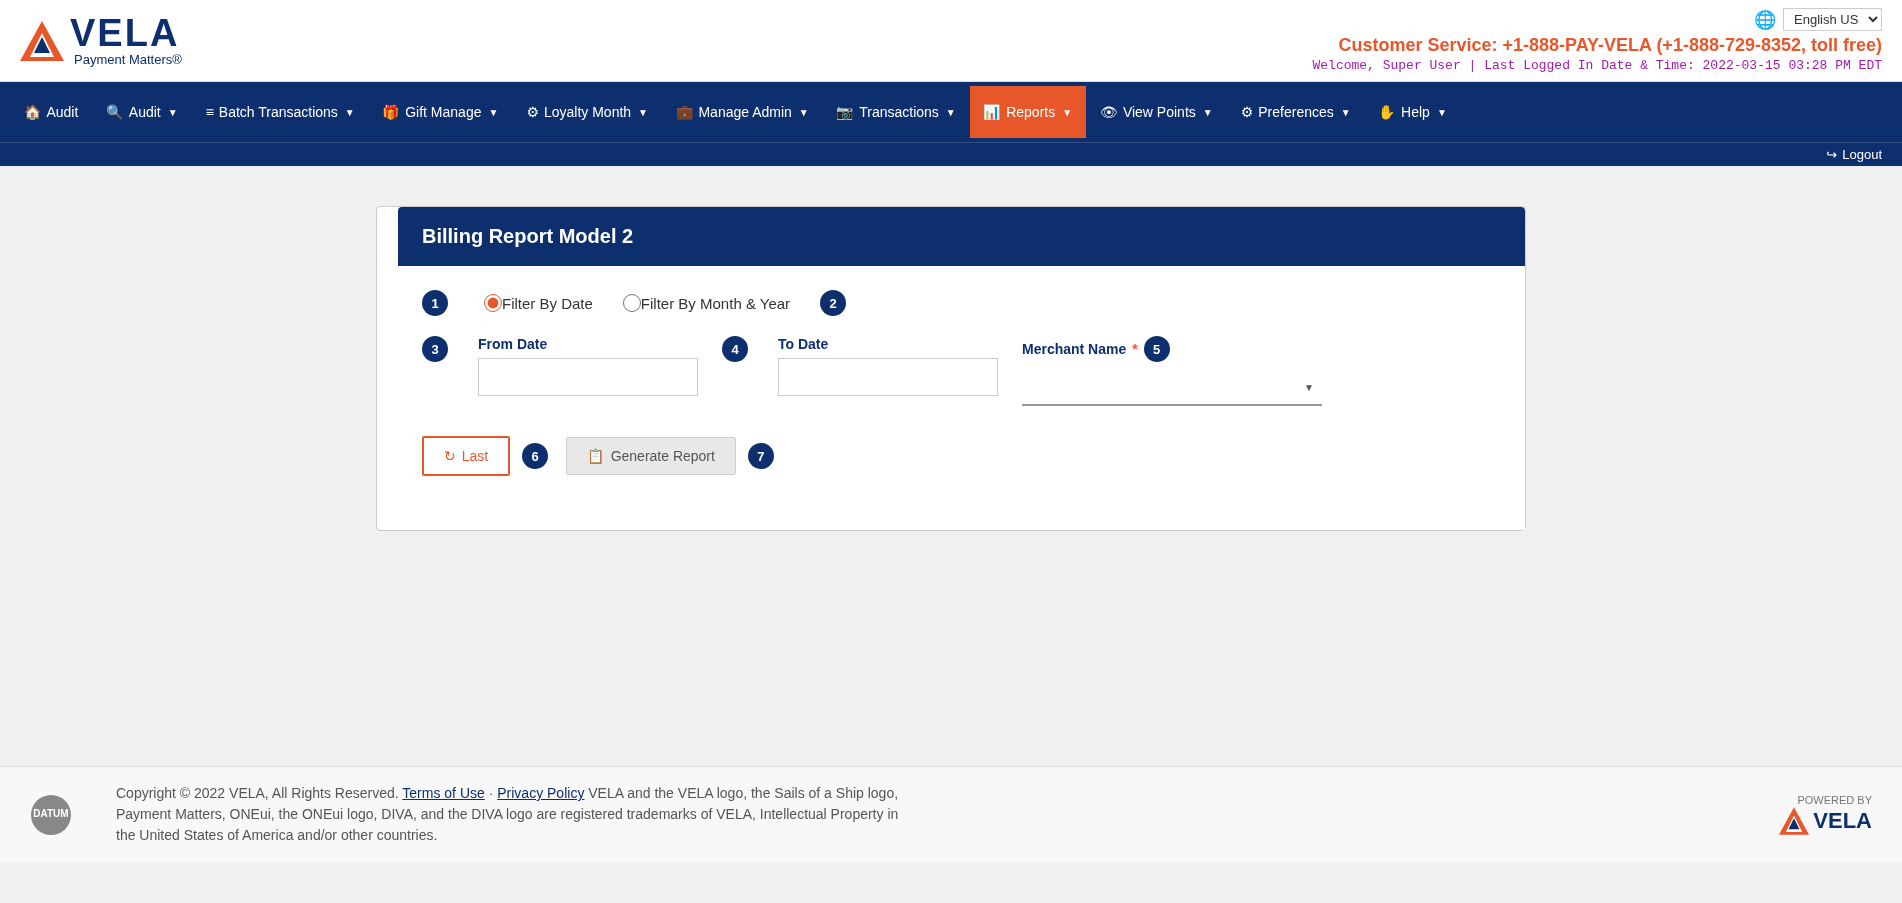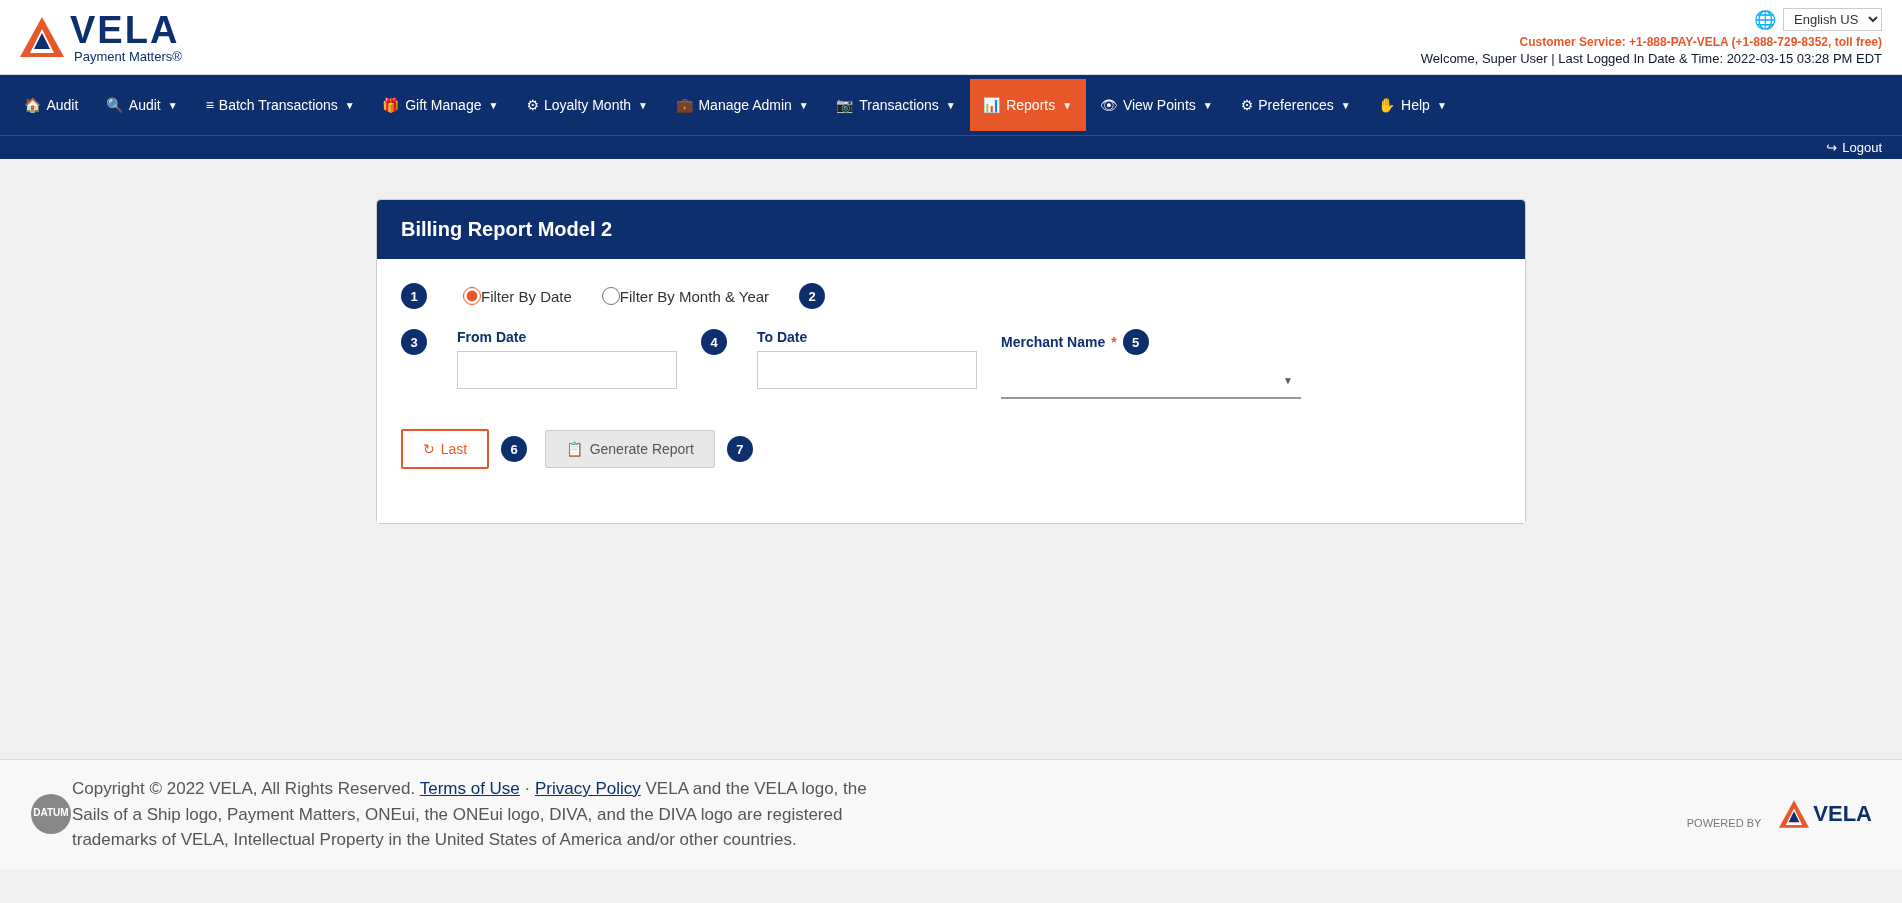--- a/index.html
+++ b/index.html
@@ -12,22 +12,22 @@
       align-items: center;
       justify-content: space-between;
       padding: 8px 20px;
       border-bottom: 1px solid #ddd;
     }
     .logo-area { display: flex; align-items: flex-end; gap: 4px; }
     .logo-vela { display: flex; align-items: center; gap: 6px; }
     .logo-text { font-size: 38px; font-weight: 900; color: #0d2f6e; letter-spacing: 2px; line-height: 1; }
     .logo-sub { font-size: 13px; color: #0d2f6e; margin-left: 4px; }
     .top-right { text-align: right; }
-    .customer-service { color: #e8572a; font-weight: bold; font-size: 12px; }
-    .welcome-text { color: #0f172a; font-size: 13px; margin-top: 2px; }
+    .customer-service { color: #e8572a; font-weight: bold; font-size: 18px; }
+    .welcome-text { color: #a21caf; font-size: 13px; margin-top: 2px; font-family: Liberation Mono, monospace; }
     .lang-select-wrap { display: flex; align-items: center; gap: 6px; margin-bottom: 4px; justify-content: flex-end; }
     .globe-icon { color: #0d2f6e; font-size: 18px; }
     .lang-select {
       border: 1px solid #ccc;
       padding: 2px 6px;
       font-size: 13px;
       color: #333;
       background: #fff;
       cursor: pointer;
     }
@@ -78,20 +78,21 @@
       background: #f0f0f0;
       min-height: 600px;
     }
 
     .report-card {
       background: #fff;
       border: 1px solid #ccc;
       border-radius: 4px;
       max-width: 1150px;
       margin: 0 auto;
+      padding-left: 21px;
     }
     .report-card-header {
       background: #0d2f6e;
       color: #fff;
       padding: 18px 24px;
       font-size: 20px;
       font-weight: bold;
       border-radius: 4px 4px 0 0;
     }
     .report-card-body {
@@ -217,23 +218,23 @@
     
     .footer {
       background: #f8f8f8;
       border-top: 1px solid #ddd;
       padding: 16px 30px;
       display: flex;
       align-items: center;
       justify-content: space-between;
     }
     .footer-left { display: flex; align-items: center; gap: 0; }
-    .footer-text { font-size: 17px; color: #555; max-width: 800px; line-height: 1.5; }
+    .footer-text { font-size: 14px; color: #555; max-width: 800px; line-height: 1.5; margin-left: 44px; }
     .footer-text a { color: #0d2f6e; text-decoration: underline; }
-    .footer-right { display: flex; flex-direction: row; align-items: flex-end; gap: 18px; }
+    .footer-right { display: flex; flex-direction: column; align-items: flex-end; gap: 0; }
     .powered-by { font-size: 11px; color: #777; }
     .footer-logo { display: flex; align-items: center; gap: 4px; }
     .footer-logo-text { font-size: 22px; font-weight: 900; color: #0d2f6e; }
 
     
     .badge-inline { vertical-align: middle; }
   </style>
 </head>
 <body>
 

